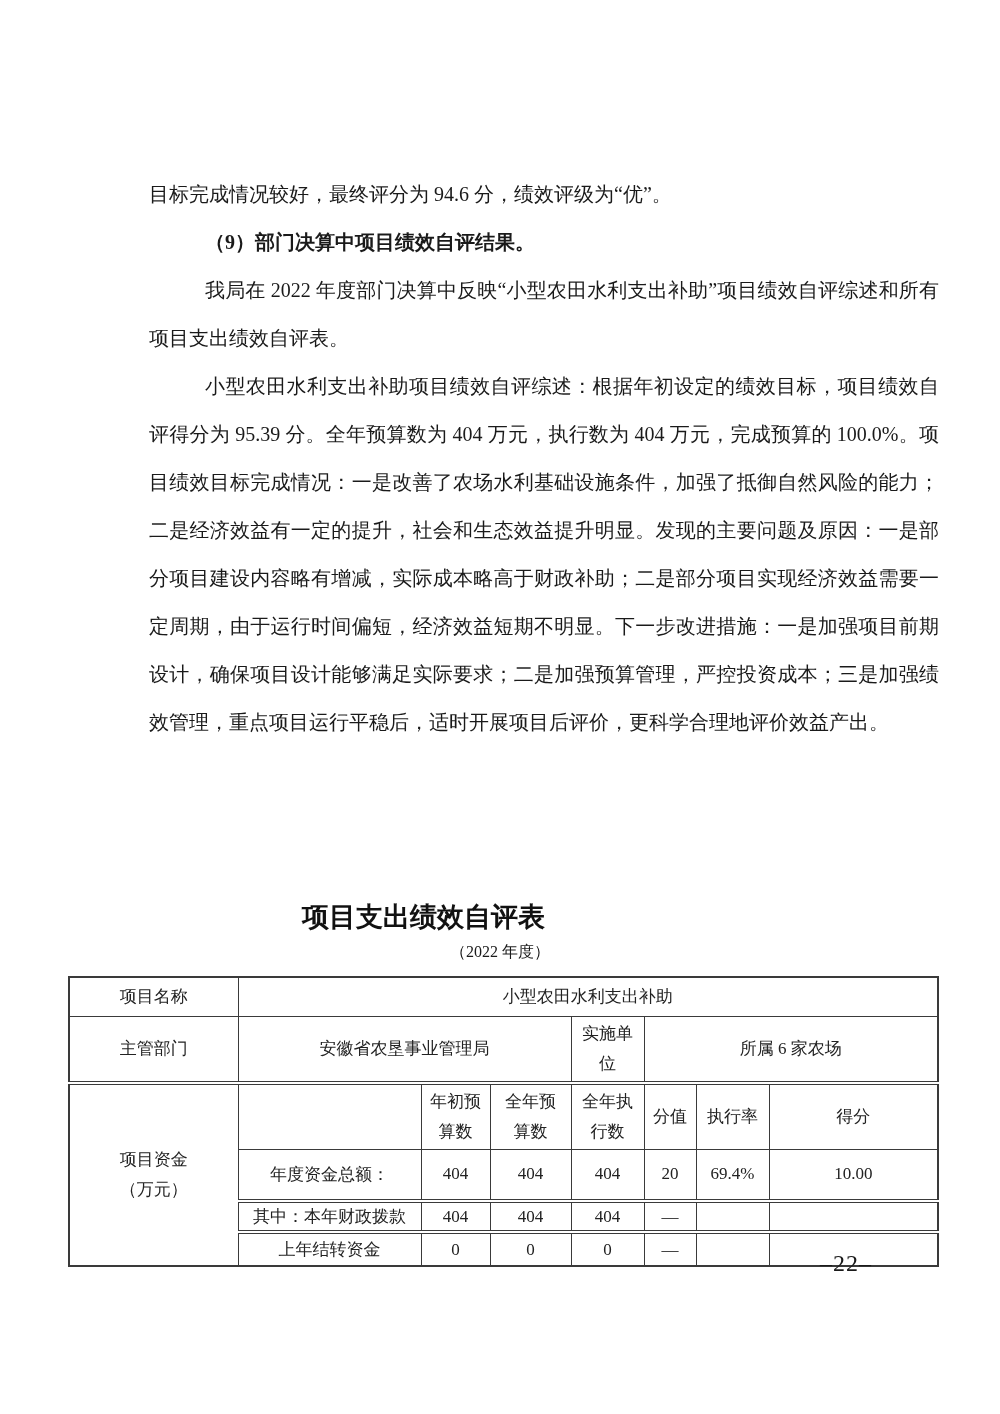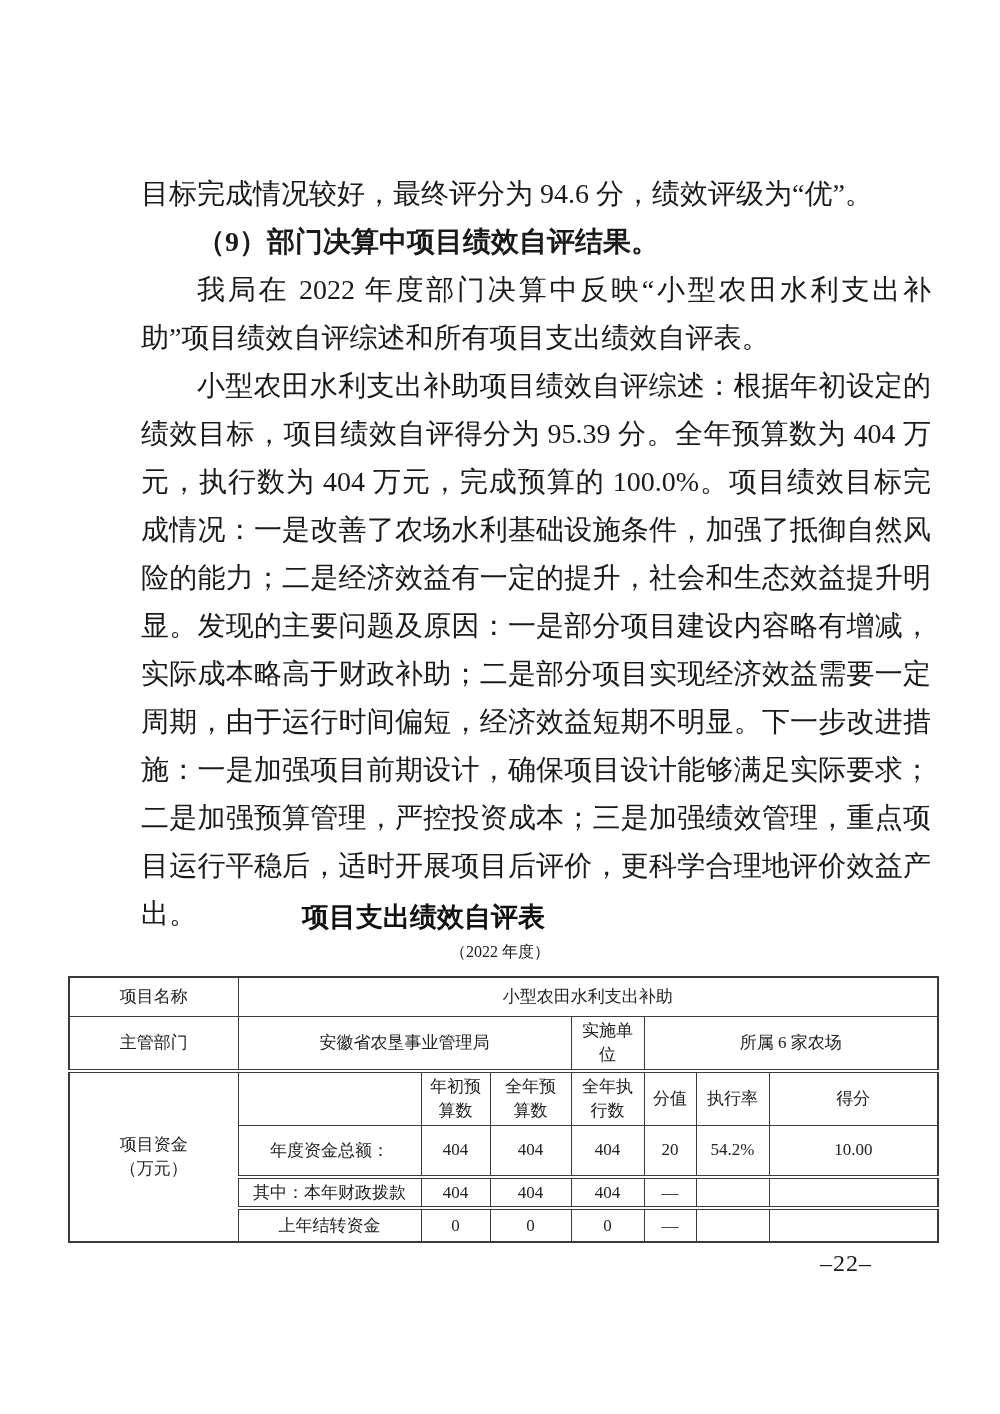--- a/index.html
+++ b/index.html
@@ -7,24 +7,24 @@
     position: relative;
     width: 1000px;
     height: 1414px;
     background: #ffffff;
     color: #1a1a1a;
     font-family: "Liberation Serif", "DejaVu Serif", serif;
     overflow: hidden;
   }
   .text-block {
     position: absolute;
-    left: 141px;
+    left: 149px;
     top: 170px;
     width: 790px;
-    font-size: 28px;
+    font-size: 20px;
     line-height: 48px;
     text-align: justify;
   }
   .text-block p { margin: 0; padding: 0; }
   p.indent { text-indent: 56px; }
   p.bold { font-weight: bold; }
   .table-title {
     position: absolute;
     top: 899px;
     left: 0;
@@ -57,21 +57,21 @@
     border: 2px solid #3a3a3a;
   }
   table.self-eval td {
     border: 1px solid #3a3a3a;
     text-align: center;
     vertical-align: middle;
     padding: 2px 0;
     overflow: hidden;
   }
   tr.double-b > td { border-bottom: 4px double #3a3a3a; }
-  .prewrap { white-space: pre-line; line-height: 24px; }
+  .prewrap { white-space: pre-line; line-height: 30px; }
   .cell-left { text-align: left; padding-left: 12px; }
   .cell-indent { text-align: left; padding-left: 63px; }
   tr.r1 { height: 39px; }
   tr.r2 { height: 45px; }
   tr.r3 { height: 53px; }
   tr.r4 { height: 52px; }
   tr.r5 { height: 31px; }
   tr.r6 { height: 34px; }
   .page-number {
     position: absolute;
@@ -133,21 +133,21 @@
         <td>分值</td>
         <td>执行率</td>
         <td>得分</td>
       </tr>
       <tr class="r4 double-b">
         <td class="cell-left">年度资金总额：</td>
         <td>404</td>
         <td>404</td>
         <td>404</td>
         <td>20</td>
-        <td>54.2%</td>
+        <td>69.4%</td>
         <td>10.00</td>
       </tr>
       <tr class="r5 double-b">
         <td class="cell-left">其中：本年财政拨款</td>
         <td>404</td>
         <td>404</td>
         <td>404</td>
         <td>—</td>
         <td></td>
         <td></td>

